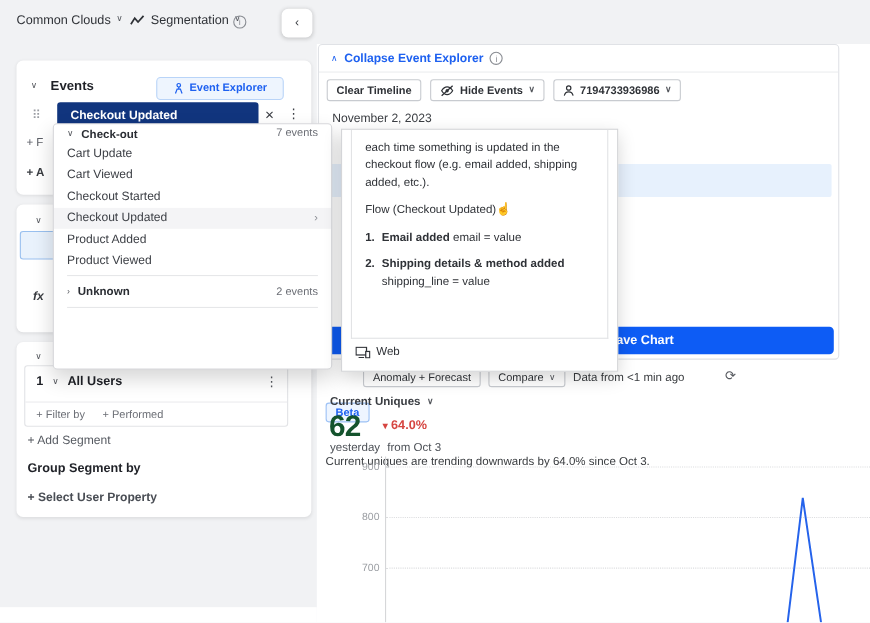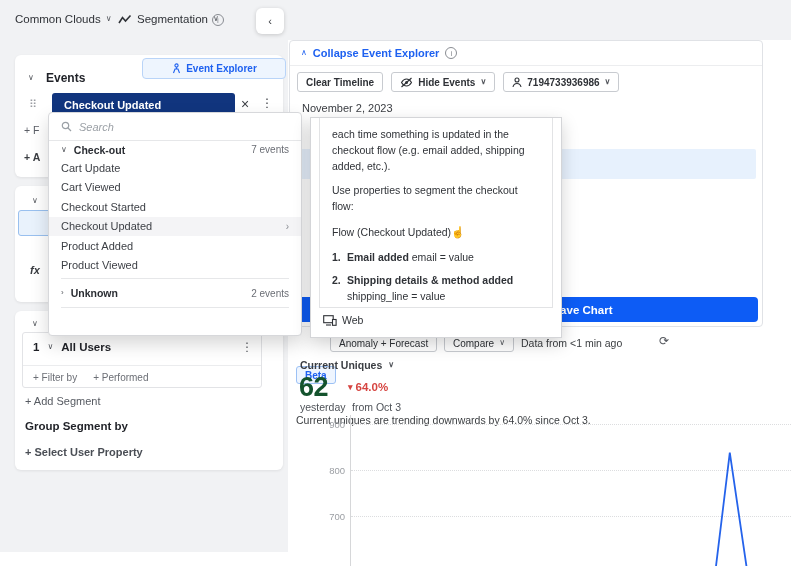--- a/index.html
+++ b/index.html
@@ -1,33 +1,33 @@
 <!DOCTYPE html>
 <html><head>
 <meta charset="utf-8">
 <style>
   * { box-sizing: border-box; margin: 0; padding: 0; }
   html,body { background:#fff; }
   body { font-family:"Liberation Sans", sans-serif; }
   .screen { position:relative; width:791px; height:566px; background:#f1f2f4; overflow:hidden; }
 
   
-  .topbar-item { position:absolute; font-size:11.5px; color:#2f3237; display:flex; align-items:center; gap:5px; cursor:default; }
+  .topbar-item { position:absolute; font-size:11.5px; color:#2f3237; display:flex; align-items:flex-start; gap:5px; cursor:default; }
   .chev { font-size:8px; color:#55585e; line-height:1; }
   .chev-blue { color:#1e61f0; }
   .info-icon { width:12px; height:12px; border:1px solid #8a8d93; border-radius:50%; font-size:8px; color:#8a8d93; display:inline-flex; align-items:center; justify-content:center; font-style:normal; }
   .collapse-left-btn { position:absolute; left:256px; top:8px; width:28px; height:26px; background:#fff; border-radius:6px; box-shadow:0 1px 4px rgba(0,0,0,.18); display:flex; align-items:center; justify-content:center; font-size:11px; color:#3a3d42; }
 
   
   .card { position:absolute; background:#fff; border-radius:6px; box-shadow:0 1px 3px rgba(0,0,0,.08); }
 
   
   .sec-chev { position:absolute; font-size:8px; color:#55585e; }
   .events-title { position:absolute; left:46px; top:71px; font-size:12px; font-weight:bold; color:#1f2127; }
-  .explorer-btn { position:absolute; left:142px; top:58px; width:144px; height:21px; background:#eef5fe; border:1px solid #b9d4f8; border-radius:4px; display:flex; align-items:center; justify-content:center; gap:4px; font-size:10px; color:#1e61f0; font-weight:bold; }
+  .explorer-btn { position:absolute; left:142px; top:70px; width:116px; height:21px; background:#eef5fe; border:1px solid #b9d4f8; border-radius:4px; display:flex; align-items:center; justify-content:center; gap:4px; font-size:10px; color:#1e61f0; font-weight:bold; }
   .drag-handle { position:absolute; left:29px; top:98px; font-size:11px; color:#9a9da3; letter-spacing:-2px; }
   .event-pill { position:absolute; left:52px; top:93px; width:183px; height:24px; background:#11357e; border-radius:3px; color:#fff; font-size:11px; font-weight:bold; display:flex; align-items:center; padding-left:12px; }
   .pill-x { position:absolute; left:241px; top:96px; font-size:14px; color:#3c3f45; }
   .pill-kebab { position:absolute; left:261px; top:96px; font-size:12px; color:#3c3f45; }
   .frag { position:absolute; font-size:10.5px; color:#5b5e66; }
   .metric-box { position:absolute; left:18px; top:210px; width:60px; height:26px; background:#e9f2fc; border:1px solid #99c0ef; border-radius:3px; }
   .fx-label { position:absolute; left:30px; top:264px; font-style:italic; font-weight:bold; font-size:11px; color:#3a3d42; }
   .segment-box { position:absolute; left:22px; top:332px; width:240px; height:56px; border:1px solid #e2e3e6; border-radius:3px; background:#fff; }
   .seg-head { position:absolute; top:8px; left:10px; display:flex; align-items:center; gap:8px; font-size:11.5px; color:#1f2127; }
   .seg-kebab { position:absolute; right:8px; top:7px; font-size:12px; color:#55585e; }
@@ -154,27 +154,20 @@
     <div class="seg-filters">
       <span>+ Filter by</span>
       <span>+ Performed</span>
     </div>
   </div>
   <span class="side-link" style="left:25px; top:395px;">+ Add Segment</span>
   <div class="side-heading" style="left:25px; top:420px;">Group Segment by</div>
   <span class="side-link" style="left:25px; top:446px; font-weight:bold; color:#4a4e55;">+ Select User Property</span>
 
   <div class="dropdown">
-    <div class="dd-search">
-      <svg class="ic" width="11" height="11" viewBox="0 0 11 11">
-          <circle cx="4.5" cy="4.5" r="3.2" fill="none" stroke="#9aa0a6" stroke-width="1.2"></circle>
-          <line x1="7" y1="7" x2="10" y2="10" stroke="#9aa0a6" stroke-width="1.2"></line>
-        </svg>
-      <input type="text" placeholder="Search" style="">
-    </div>
     <div class="dd-group">
       <span class="chev">∨</span>
       <span class="g-label">Check-out</span>
       <span class="g-count">7 events</span>
     </div>
     <div class="dd-item">
         <span>Cart Update</span>
       </div>
     <div class="dd-item">
         <span>Cart Viewed</span>
@@ -272,21 +265,20 @@
       <div class="gridline" style="top: 101.2px;"></div>
       <div class="ytick" style="top: 96.2px;">700</div>
       <svg width="441" height="151">
         <polyline points="363.8,161.0 378.8,37.7 396.9,161.0" fill="none" stroke="#2563eb" stroke-width="1.8"></polyline>
       </svg>
     </div>
 
   <div class="popover">
     <div class="pop-inner">
       <p>each time something is updated in the checkout flow (e.g. email added, shipping added, etc.).</p>
-      <p>Use properties to segment the checkout flow:</p>
       <p><span>Flow (Checkout Updated)</span><span class="hand">☝</span></p>
       <div class="step"><span class="num">1.</span><b>Email added</b> <span>email = value</span></div>
       <div class="step"><span class="num">2.</span><b>Shipping details &amp; method added</b> <span>shipping_line = value</span></div>
 
     </div>
     <div class="pop-foot">
       <svg class="ic" width="14" height="11" viewBox="0 0 14 11">
           <rect x="0.7" y="0.7" width="9.5" height="7" fill="none" stroke="#2f3237" stroke-width="1.1"></rect>
           <line x1="3" y1="10" x2="8" y2="10" stroke="#2f3237" stroke-width="1.1"></line>
           <rect x="9.5" y="4.5" width="3.6" height="5.8" fill="#fff" stroke="#2f3237" stroke-width="1.1"></rect>

